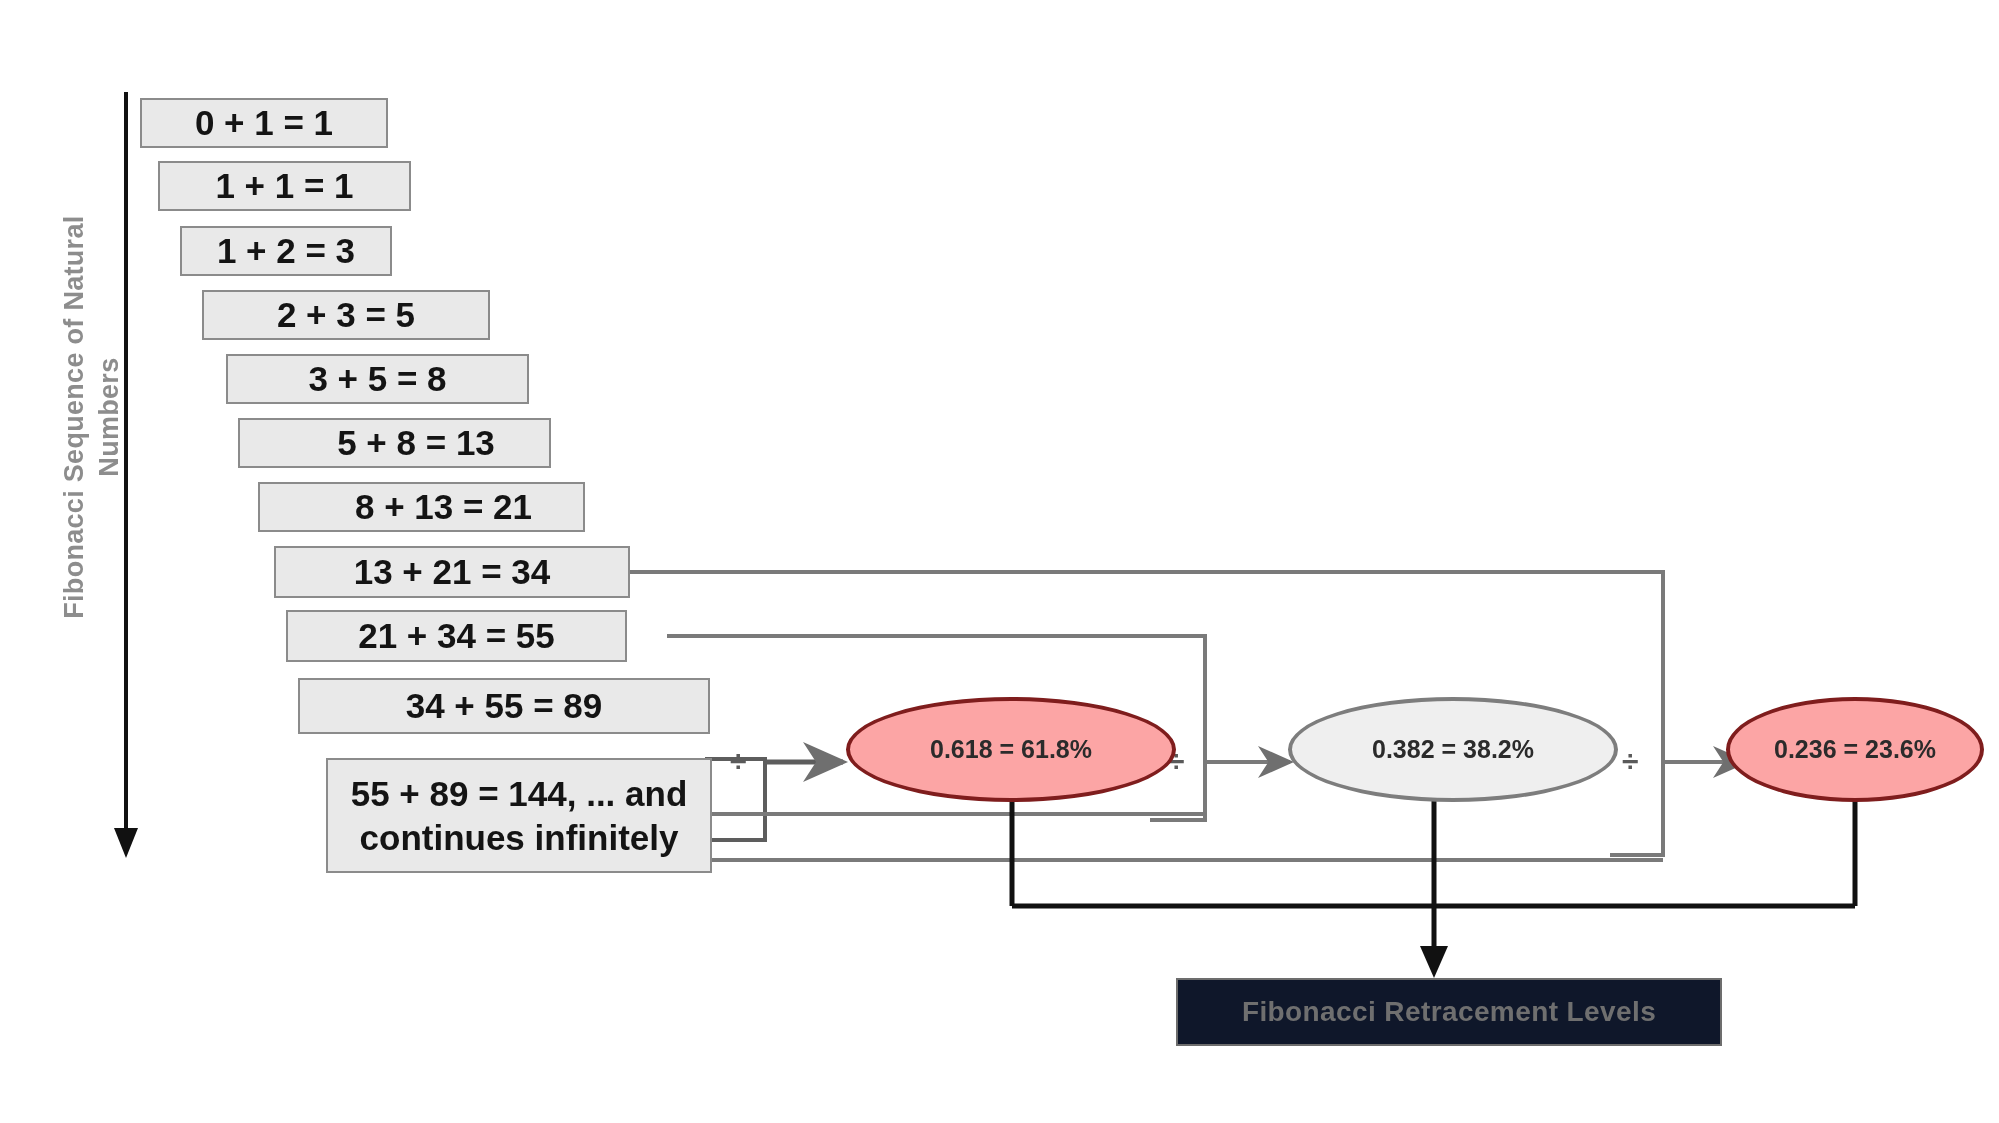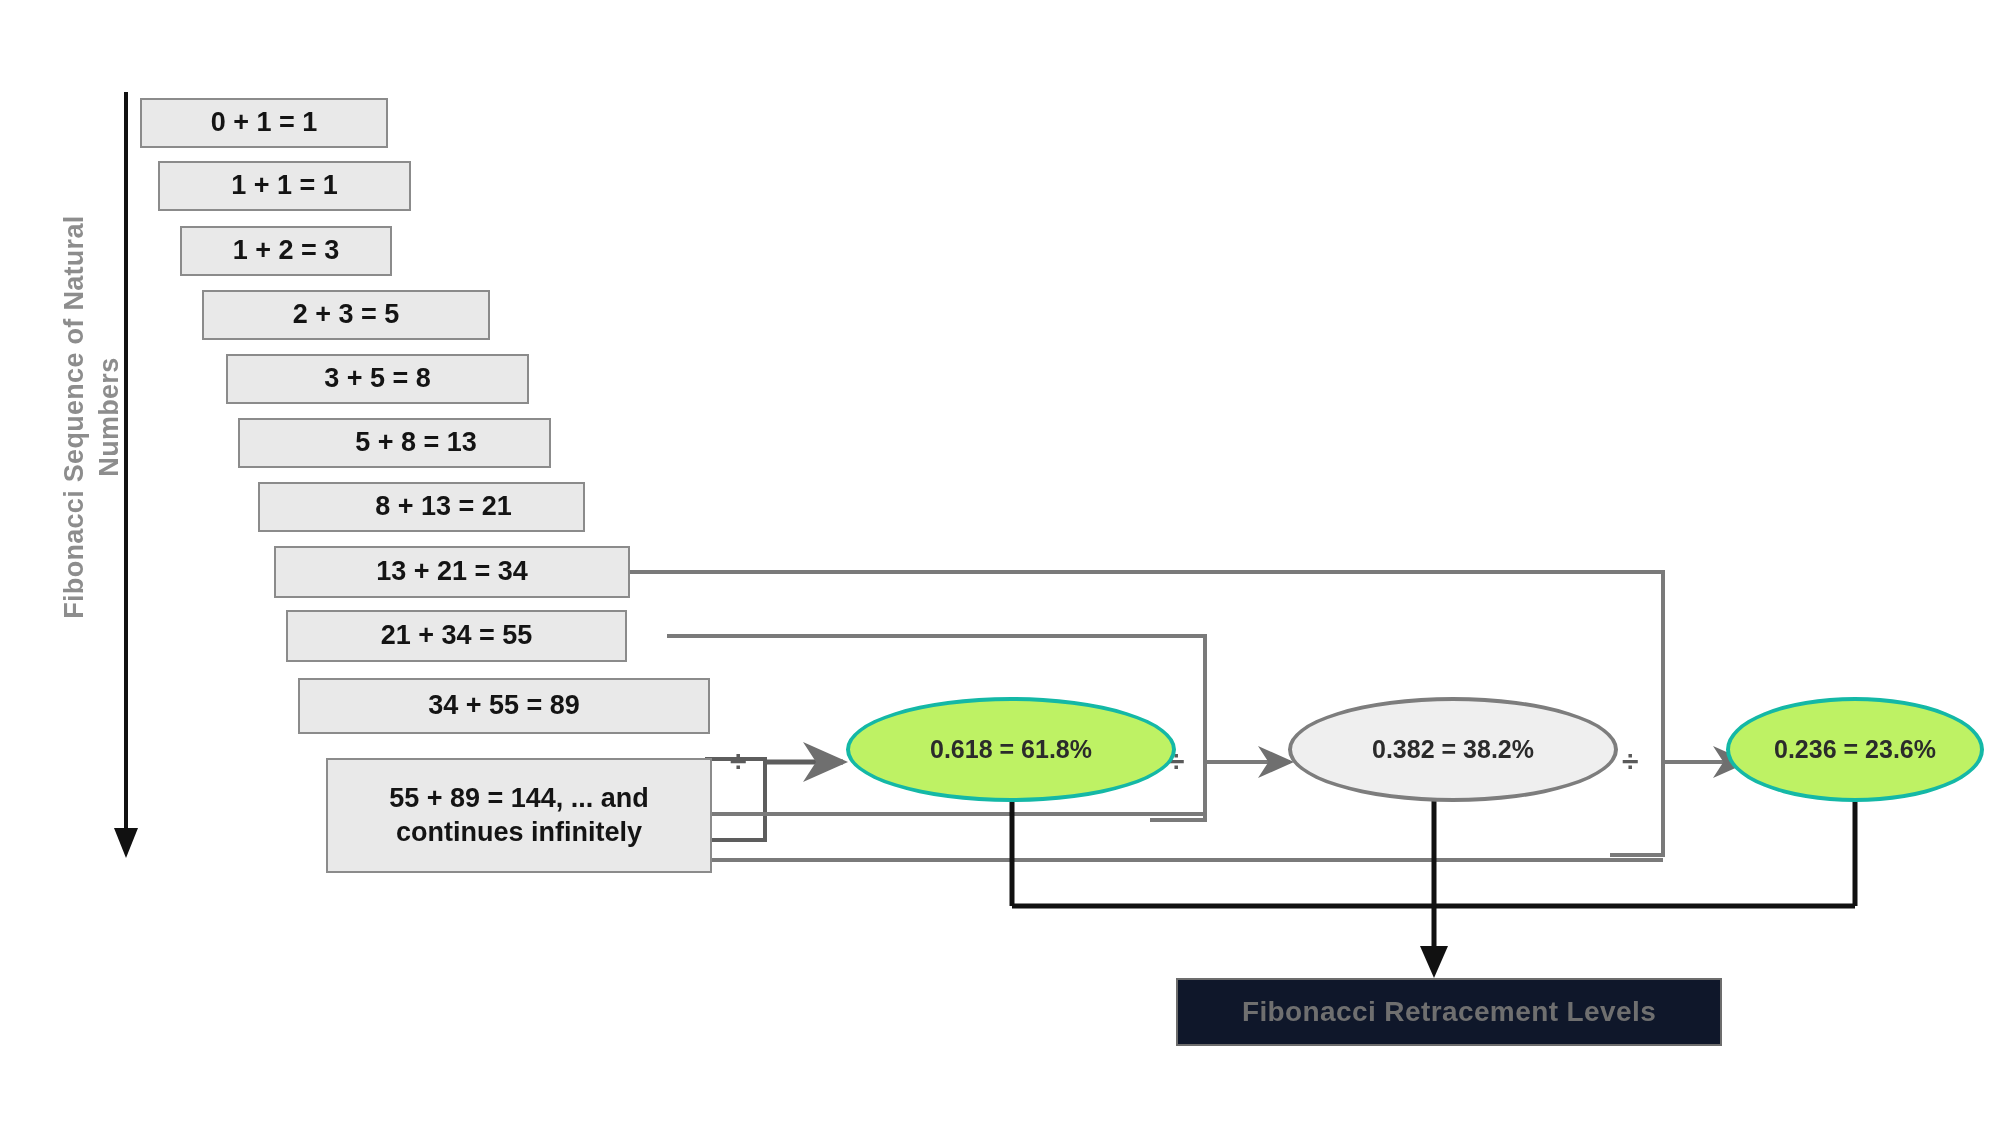--- a/index.html
+++ b/index.html
@@ -20,42 +20,42 @@
     letter-spacing:.3px;
     font-family:"Liberation Sans",sans-serif;
     white-space:pre-line;
   }
   .fib-box{
     position:absolute;
     box-sizing:border-box;
     background:#e9e9e9;
     border:2px solid #8b8b8b;
     color:#141414;
-    font-size:27px;
+    font-size:35px;
     font-weight:bold;
     display:flex;
     align-items:center;
     justify-content:center;
     text-align:center;
     line-height:1.25;
     font-family:"Liberation Sans",sans-serif;
   }
   .ellipse-node{
     position:absolute;
     box-sizing:border-box;
     border-radius:50%;
     display:flex;
     align-items:center;
     justify-content:center;
     font-size:25px;
     font-weight:bold;
     color:#2b2b2b;
     font-family:"Liberation Sans",sans-serif;
   }
-  .ell-teal{background:#bef264;border:4px solid #14b8a6;}
+  .ell-teal{background:#fca5a5;border:4px solid #7f1d1d;}
   .ell-gray{background:#efefef;border:4px solid #7d7d7d;}
   .divide-sym{
     position:absolute;
     font-size:30px;
     font-weight:bold;
     color:#5a5a5a;
     line-height:1;
     font-family:"Liberation Sans",sans-serif;
     user-select:none;
   }

